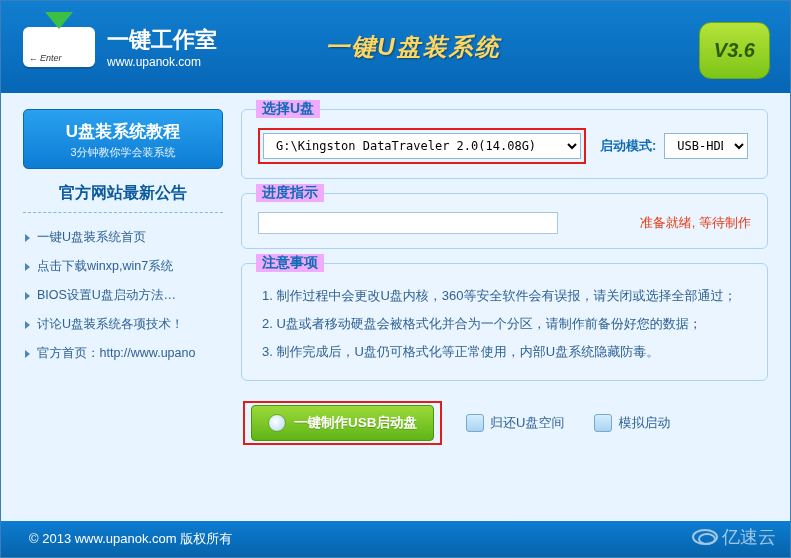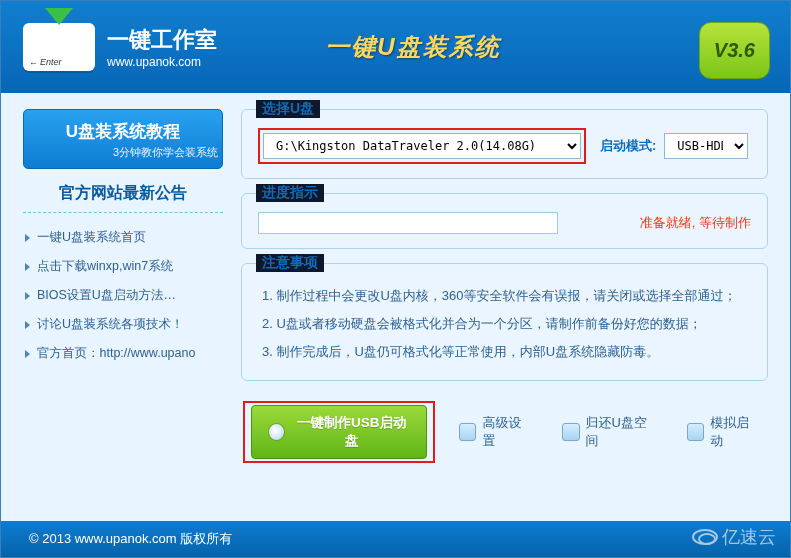--- a/index.html
+++ b/index.html
@@ -32,21 +32,21 @@
     .header {
       height: 92px; position: relative;
       background: linear-gradient(180deg, #117ecf, #0766b6);
       display: flex; align-items: center;
     }
     .logo-area {
       display: flex; align-items: center;
       padding: 14px 22px; gap: 12px;
     }
     .drive-icon {
-      width: 72px; height: 48px; background: #fff;
+      width: 72px; height: 40px; background: #fff;
       border-radius: 6px; position: relative;
       box-shadow: 0 2px 0 rgba(0,0,0,.15);
       display: flex; align-items: center; justify-content: center;
     }
     .drive-icon::before {
       content: ""; position: absolute; top: -15px; left: 50%;
       transform: translateX(-50%);
       width: 0; height: 0;
       border: 14px solid transparent; border-top: 17px solid #3bbf46;
     }
@@ -77,21 +77,21 @@
       gap: 18px;
     }
     .sidebar { width: 200px; }
     .tutorial-btn {
       background: linear-gradient(180deg, #2aa1ef, #0d7cd4);
       border: 1px solid #0b69b3; border-radius: 5px;
       color: #fff; text-align: center; padding: 10px 4px 8px;
       margin-bottom: 14px;
     }
     .tutorial-title { font-size: 17px; font-weight: bold; }
-    .tutorial-sub { font-size: 11px; opacity: .9; margin-top: 2px; text-align: right; }
+    .tutorial-sub { font-size: 11px; opacity: .9; margin-top: 2px; }
     .announce-title {
       color: #0a5aa0; font-weight: bold; font-size: 16px;
       border-bottom: 1px dashed #80b8e0; padding-bottom: 8px;
       text-align: center; margin-bottom: 10px;
     }
     .link-list { list-style: none; }
     .link-list li {
       font-size: 12.5px; color: #2f6293; padding: 6px 2px 6px 14px;
       position: relative; cursor: pointer;
       white-space: nowrap; overflow: hidden; text-overflow: ellipsis;
@@ -102,21 +102,21 @@
       border-left: 5px solid #4a86b8;
     }
     .main { flex: 1; position: relative; }
     .section {
       border: 1px solid #aed3ef; border-radius: 6px;
       padding: 18px 16px 14px; margin-bottom: 14px;
       position: relative; background: #eaf5ff;
     }
     .section-title {
       position: absolute; top: -10px; left: 14px;
-      background: #0f172a; padding: 0 6px;
+      background: #f0abfc; padding: 0 6px;
       color: #0f6bb7; font-size: 14px; font-weight: bold;
     }
     .usb-row { display: flex; align-items: center; gap: 8px; }
     .red-box { border: 2px solid #e21b1b; padding: 3px; }
     .select {
       background: #fff; border: 1px solid #8fb8d6;
       height: 26px; font-size: 12px; font-family: "SimSun", monospace;
       padding: 2px 8px;
     }
     .usb-select { width: 318px; }
@@ -264,24 +264,20 @@
 
       <div class="action-row">
         <span class="red-box" style="padding:2px 6px">
           <button class="primary-btn">
             <span class="disc-icon"></span>
             <span>一键制作USB启动盘</span>
           </button>
         </span>
         <div class="sec-btn">
           <span class="sq-icon"></span>
-          <span>高级设置</span>
-        </div>
-        <div class="sec-btn">
-          <span class="sq-icon"></span>
           <span>归还U盘空间</span>
         </div>
         <div class="sec-btn">
           <span class="sq-icon"></span>
           <span>模拟启动</span>
         </div>
       </div>
 
     </div>
   </div>

